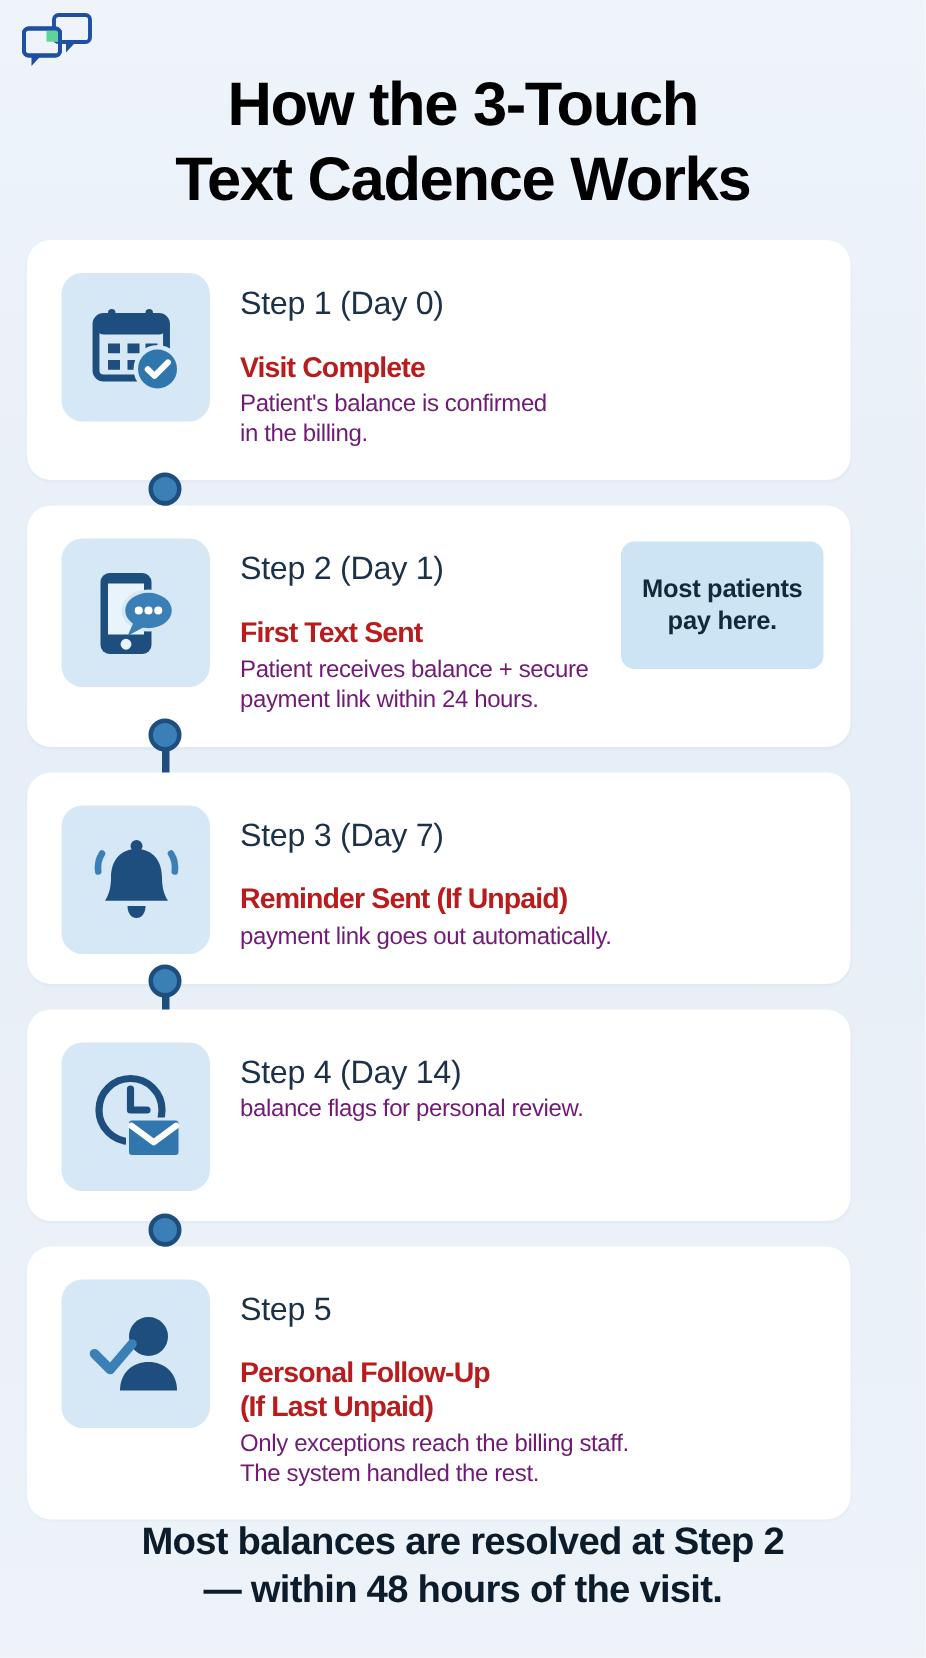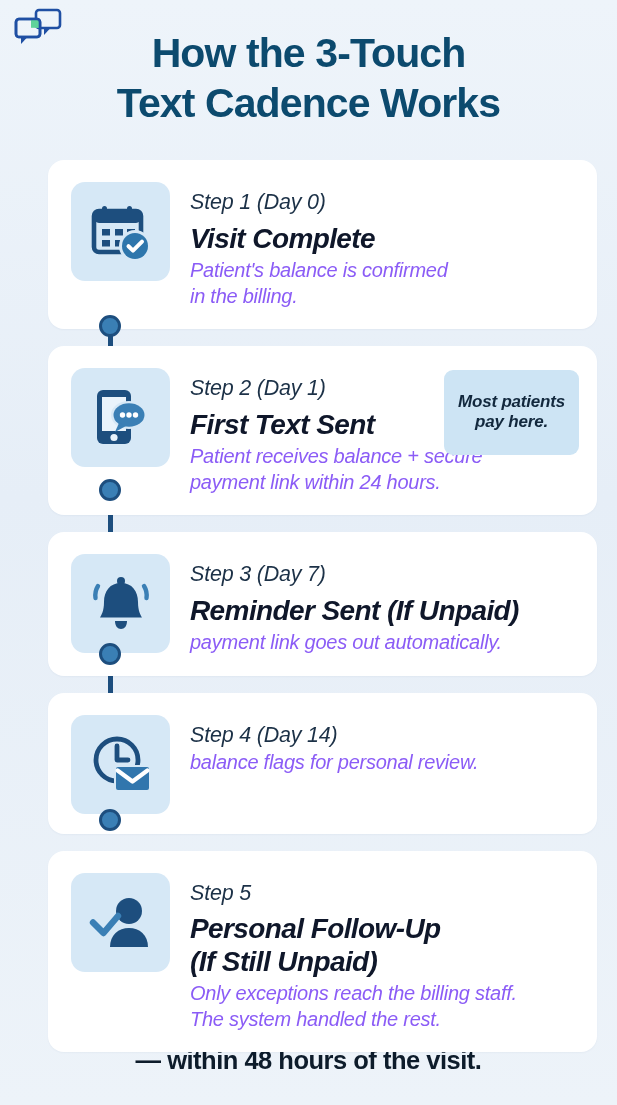--- a/index.html
+++ b/index.html
@@ -23,27 +23,27 @@
     position:absolute;
     left:14px;
     top:8px;
     width:48px;
     height:38px;
   }
 
   
   .title {
     position:absolute;
-    left:0; right:0; top:28px;
+    left:0; right:0; top:44px;
     text-align:center;
     font-size:41px;
     font-weight:bold;
     line-height:1.23;
     letter-spacing:-0.9px;
-    color:#0c4a6e;
+    color:#000000;
   }
   .title .line { display:block; }
 
   
   .spine {
     position:absolute;
     left:108px;
     top:262px;
     width:5px;
     height:570px;
@@ -57,24 +57,23 @@
     width:22px; height:22px;
     border-radius:50%;
     background:#3a7fb5;
     border:3px solid #1d4e7e;
     z-index:3;
   }
 
   
   .steps {
     position:absolute;
-    left:48px;
+    left:18px;
     top:160px;
     width:549px;
-    font-style:italic;
   }
   .card {
     position:relative;
     background:#ffffff;
     border-radius:16px;
     display:flex;
     align-items:flex-start;
     padding:22px 18px 20px 23px;
     margin-bottom:17px;
     z-index:2;
@@ -98,32 +97,32 @@
   .body { flex:1 1 auto; padding-top:8px; min-width:0; position:relative; }
 
   .step-label {
     font-size:21.5px;
     line-height:1.15;
     color:#1c3147;
     font-weight:normal;
     letter-spacing:-0.2px;
   }
   .step-title {
-    font-size:28px;
+    font-size:19px;
     font-weight:bold;
     line-height:1.16;
-    color:#0f172a;
+    color:#b91c1c;
     letter-spacing:-0.6px;
-    margin-top:8px;
+    margin-top:20px;
   }
   .step-title .t2 { display:block; }
   .step-desc {
-    font-size:20px;
+    font-size:16px;
     line-height:1.27;
-    color:#8b5cf6;
+    color:#701a75;
     margin-top:3px;
     letter-spacing:-0.25px;
   }
   .step-desc span { display:block; }
 
   
   .badge {
     position:absolute;
     right:0;
     top:2px;
@@ -280,21 +279,21 @@
       <svg width="64" height="64" viewBox="0 0 64 64">
         <circle cx="40" cy="21" r="13" fill="#1d4e7e"></circle>
         <path d="M21 57 C21 45 29.5 38 40 38 C50.5 38 59 45 59 57 Z" fill="#1d4e7e"></path>
         <path d="M4 32.5 L14.5 43 L29 26" fill="none" stroke="#3a7fb5" stroke-width="6.4" stroke-linecap="round" stroke-linejoin="round"></path>
       </svg>
     </div>
     <div class="body">
       <div class="step-label">Step 5</div>
       <div class="step-title">
         <span>Personal Follow-Up</span>
-        <span class="t2">(If Still Unpaid)</span>
+        <span class="t2">(If Last Unpaid)</span>
       </div>
       <div class="step-desc">
         <span>Only exceptions reach the billing staff.</span>
         <span>The system handled the rest.</span>
       </div>
     </div>
   </div>
 
 </div>
 

